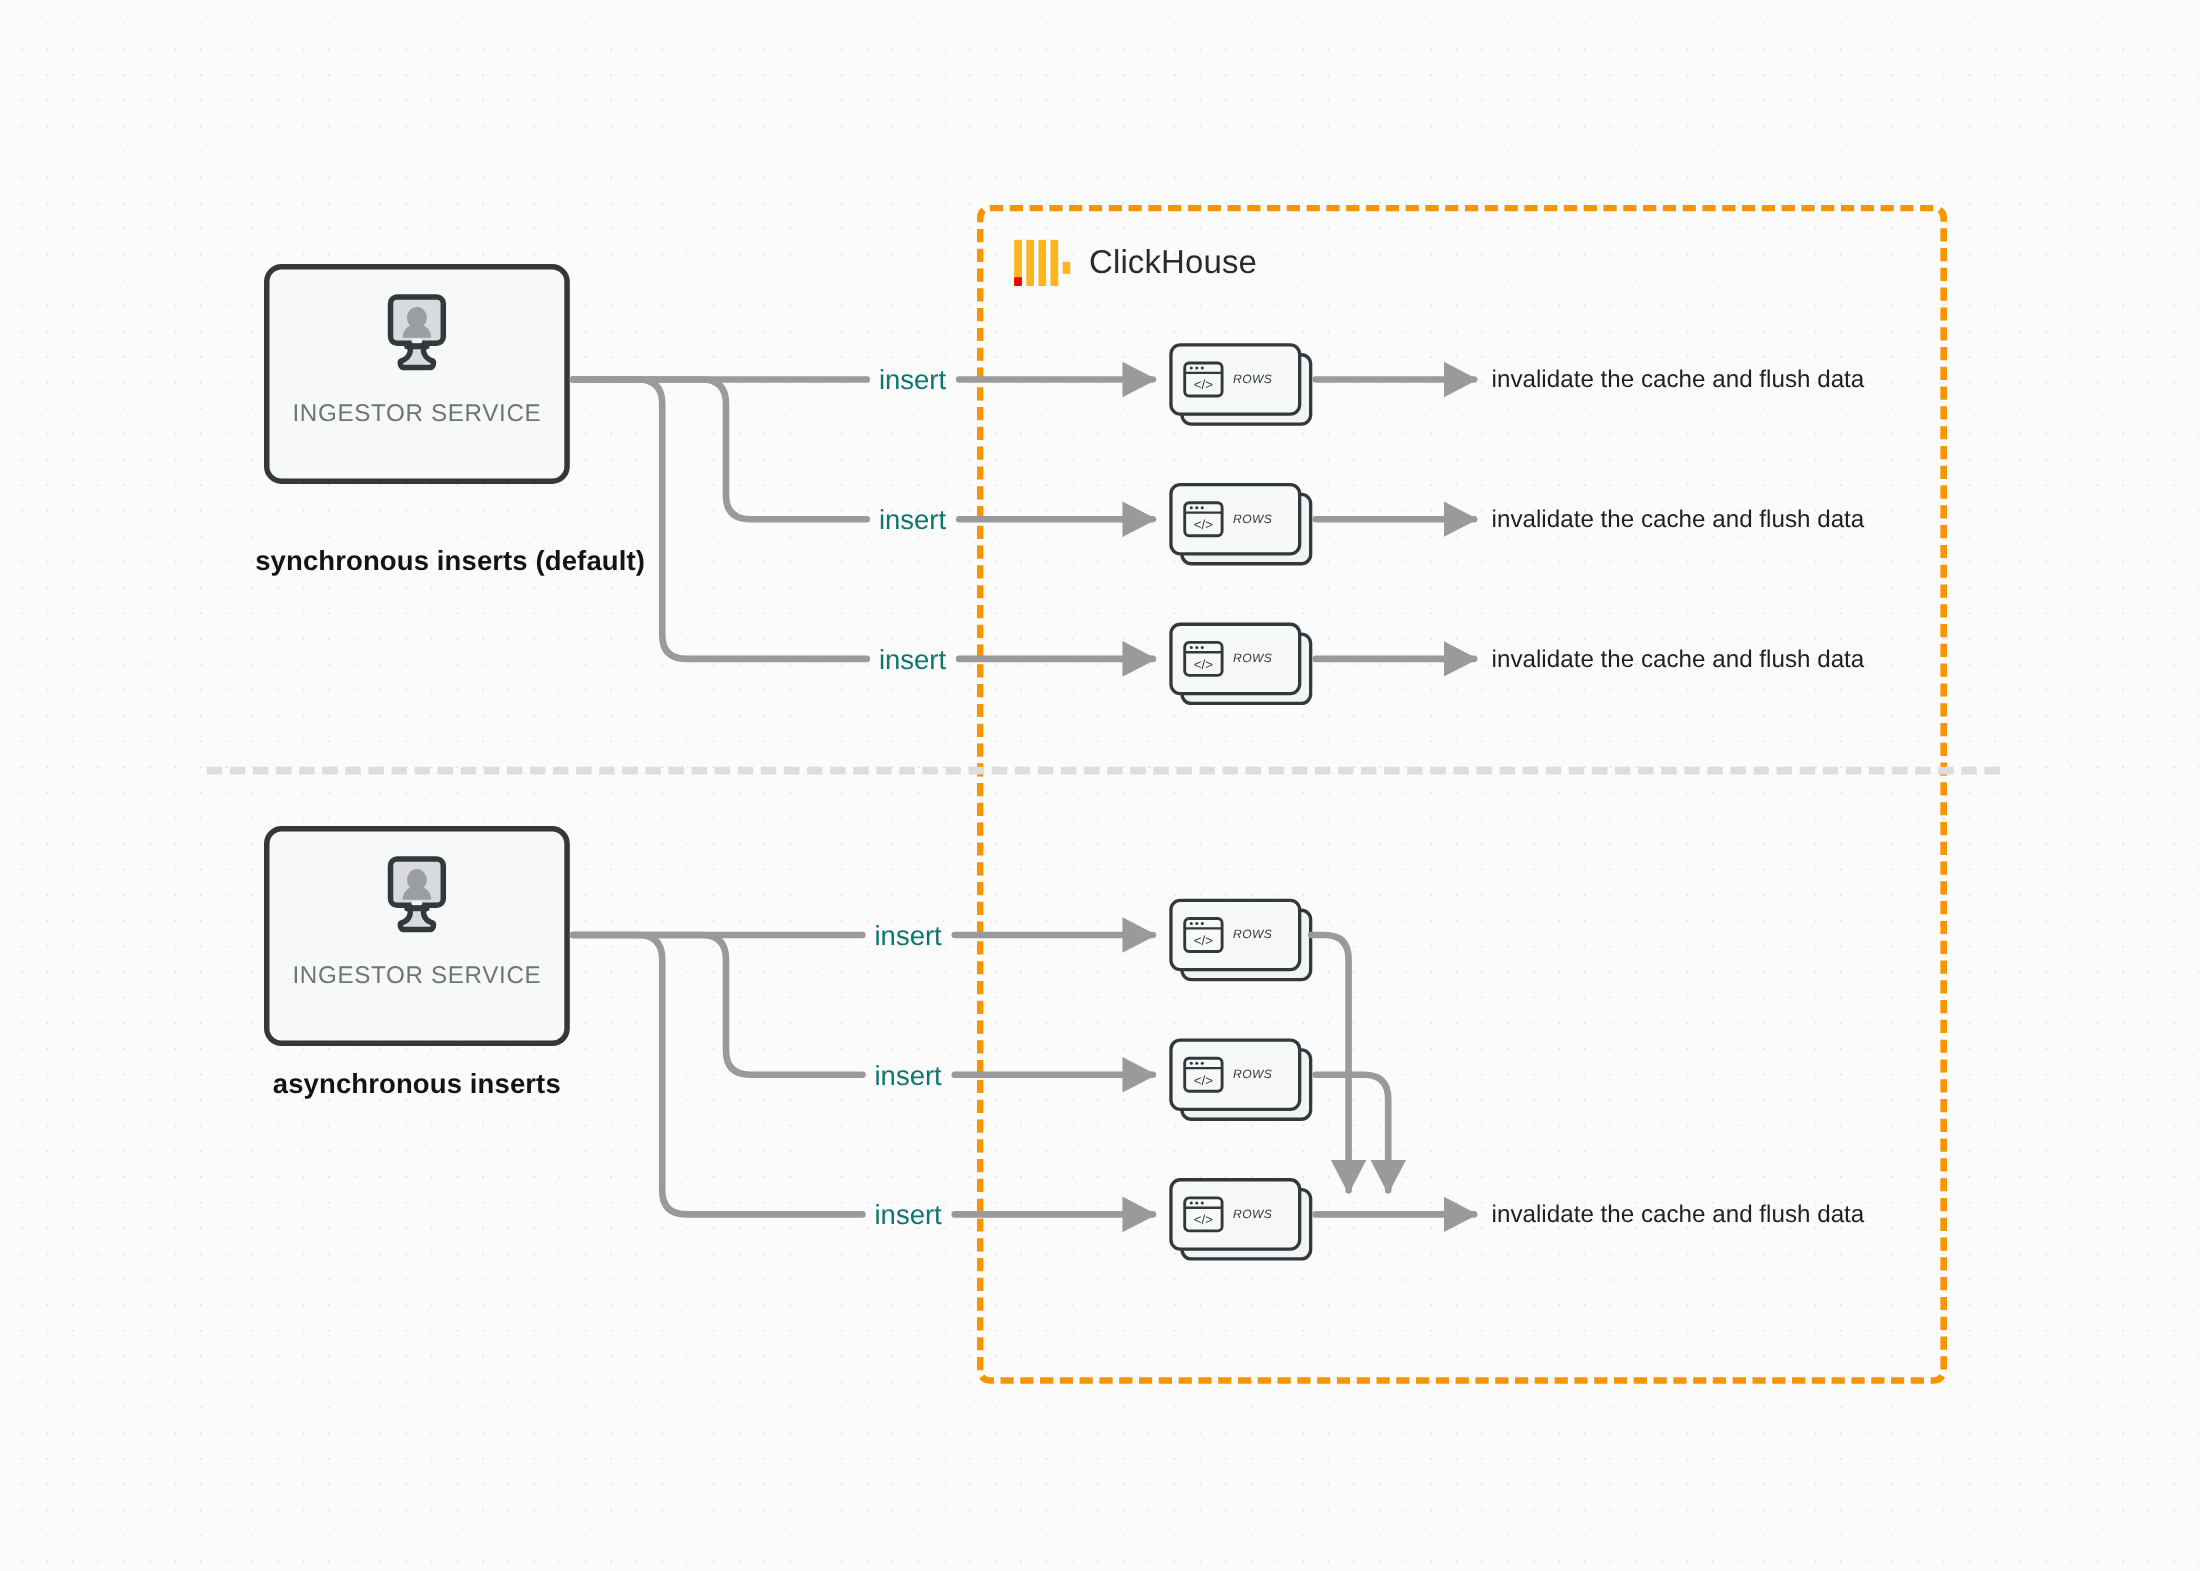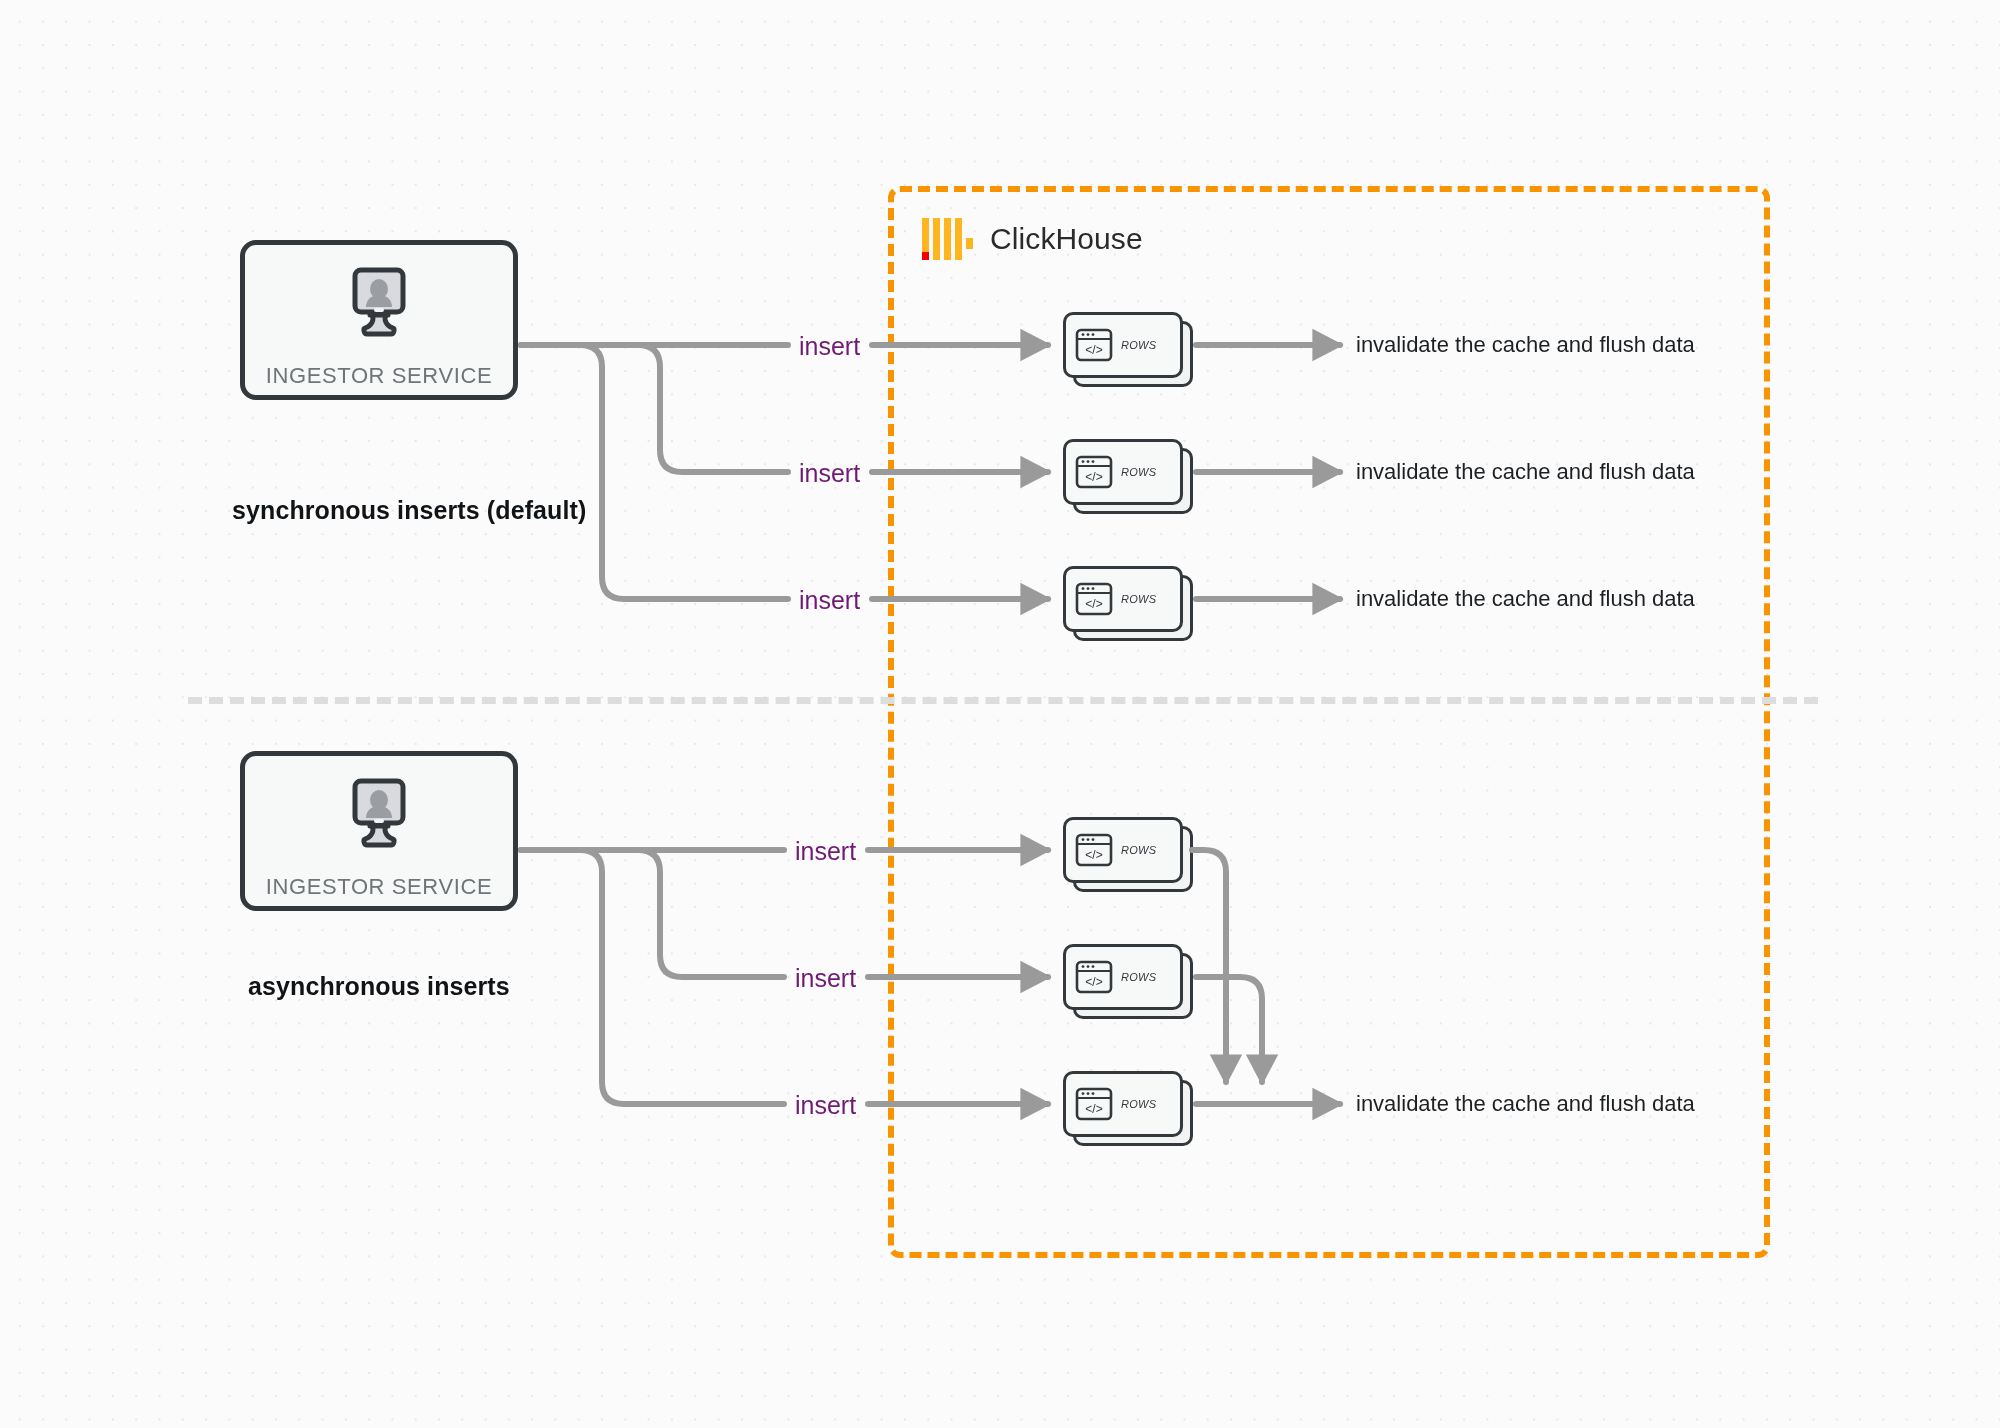--- a/index.html
+++ b/index.html
@@ -69,21 +69,21 @@
     font-size: 30px;
     color: #2b2b2b;
     letter-spacing: 0.1px;
     white-space: nowrap;
   }
 
   
   .ingestor {
     position: absolute;
     width: 278px;
-    height: 160px;
+    height: 200px;
     background: #f7f8f8;
     border: 5px solid #33383d;
     border-radius: 16px;
     box-sizing: border-box;
     display: flex;
     flex-direction: column;
     align-items: center;
     justify-content: flex-start;
     padding-top: 22px;
   }
@@ -144,21 +144,21 @@
     white-space: nowrap;
     color: #111417;
   }
   .lbl.section {
     font-size: 25px;
     font-weight: bold;
     letter-spacing: 0.1px;
   }
   .lbl.insert {
     font-size: 25px;
-    color: #701a75;
+    color: #0f766e;
     text-align: center;
   }
   .lbl.outcome {
     font-size: 22px;
     color: #1d2023;
   }
 
   
   .divider {
     position: absolute;

